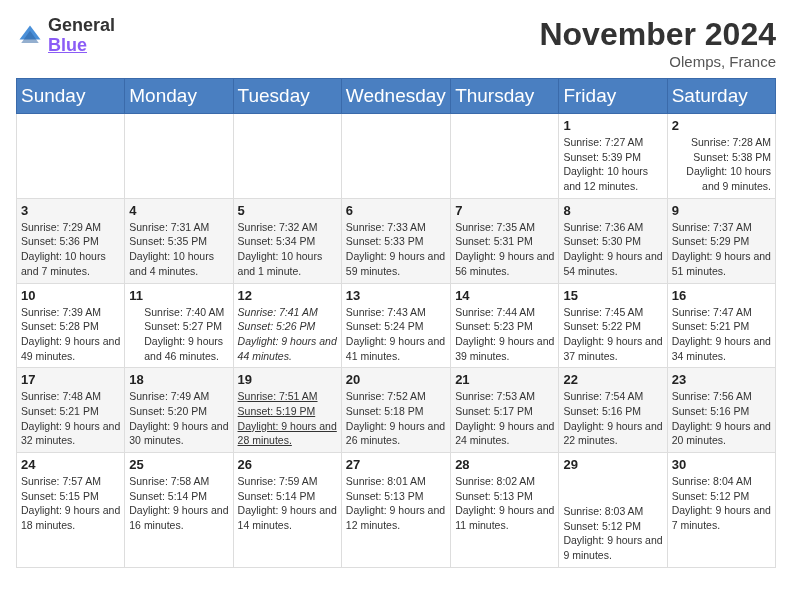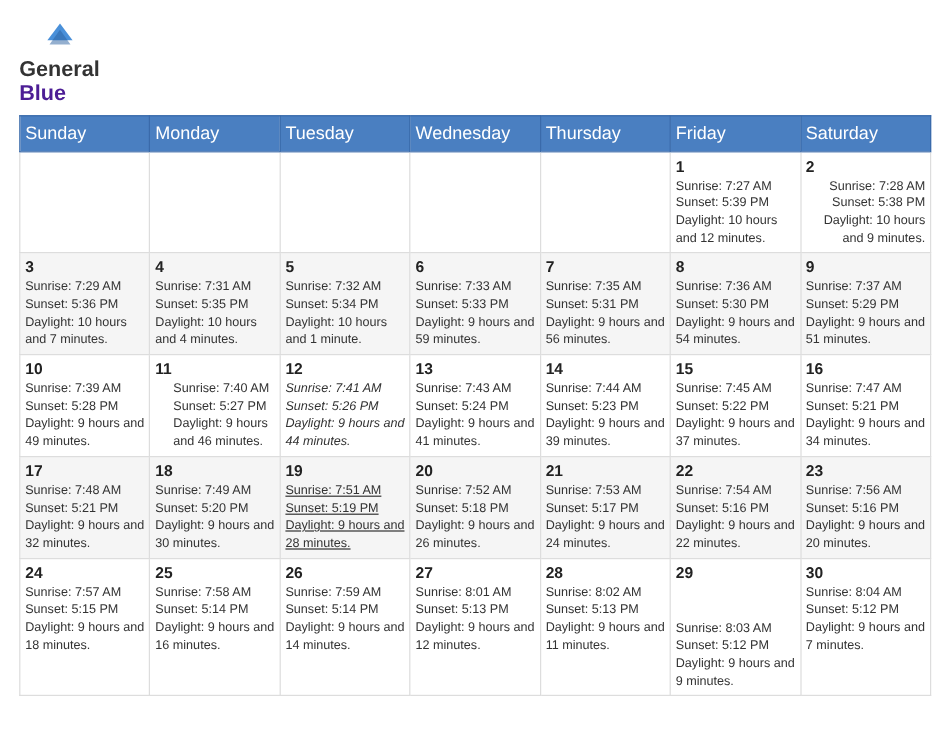--- a/index.html
+++ b/index.html
@@ -13,29 +13,28 @@
     .header {
       display: flex;
       justify-content: space-between;
       align-items: flex-start;
       margin-bottom: 8px;
     }
     .logo {
       display: flex;
       align-items: center;
       gap: 4px;
-      flex-direction: column;
     }
     .logo-text {
       font-size: 18px;
       font-weight: bold;
       line-height: 1.1;
     }
     .logo-text span.general { color: #333; }
-    .logo-text span.blue { color: #4c1d95; }
+    .logo-text span.blue { color: #8b5cf6; text-decoration: underline; }
     .logo-icon {
       width: 28px;
       height: 28px;
     }
     .title-block {
       text-align: right;
     }
     .month-title {
       font-size: 32px;
       font-weight: bold;
@@ -48,21 +47,21 @@
     .calendar {
       width: 100%;
       border-collapse: collapse;
       font-size: 11px;
     }
     .calendar th {
       background: #4a7fc1;
       color: #fff;
       padding: 6px 4px;
       text-align: left;
-      font-size: 15px;
+      font-size: 19px;
       font-weight: normal;
       border: 1px solid #3a6aaa;
     }
     .calendar td {
       vertical-align: top;
       border: 1px solid #ddd;
       padding: 4px;
       width: 108px;
       min-height: 80px;
       background: #fff;
@@ -93,20 +92,24 @@
   <div class="logo">
     <svg class="logo-icon" viewBox="0 0 32 32">
       <polygon points="16,4 28,20 4,20" fill="#4a90d9"></polygon>
       <polygon points="16,10 26,24 6,24" fill="#2a5fa0" opacity="0.5"></polygon>
     </svg>
     <div class="logo-text">
       <span class="general">General</span><br>
       <span class="blue">Blue</span>
     </div>
   </div>
+  <div class="title-block">
+    <div class="month-title">November 2024</div>
+    <div class="location">Olemps, France</div>
+  </div>
 </div>
 
 <table class="calendar">
   <thead>
     <tr>
     <th>Sunday</th>
         <th>Monday</th>
         <th>Tuesday</th>
         <th>Wednesday</th>
         <th>Thursday</th>

